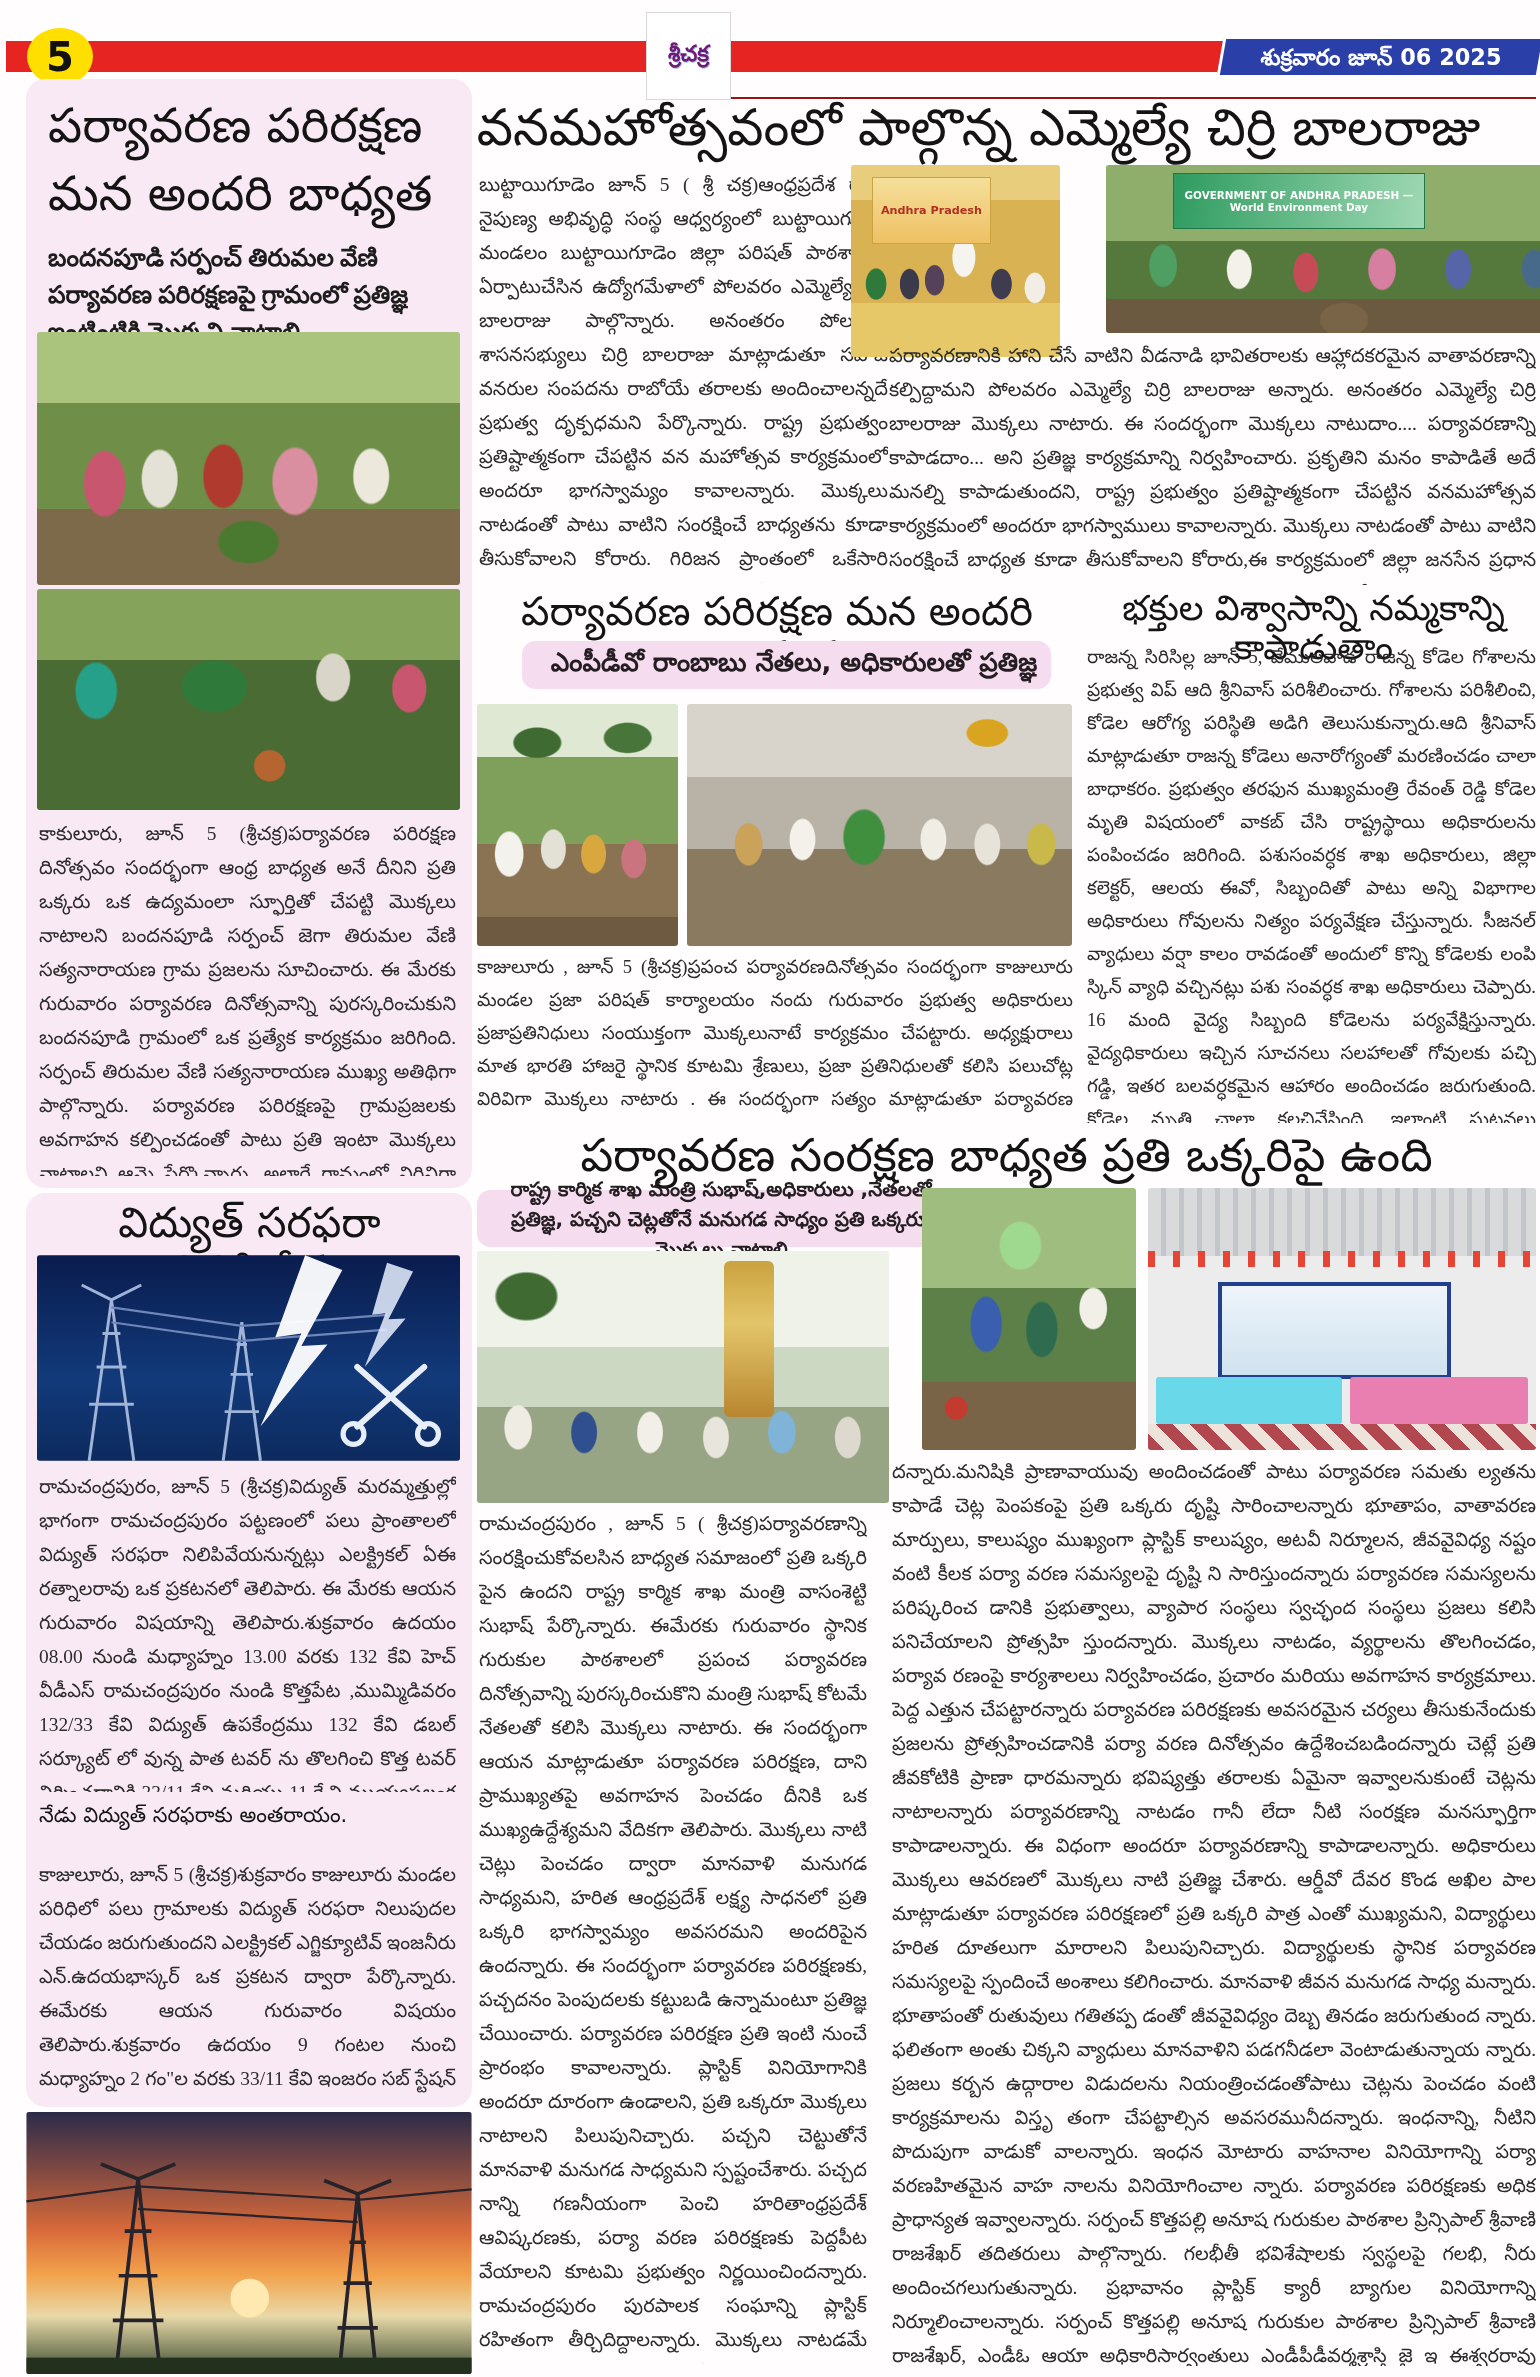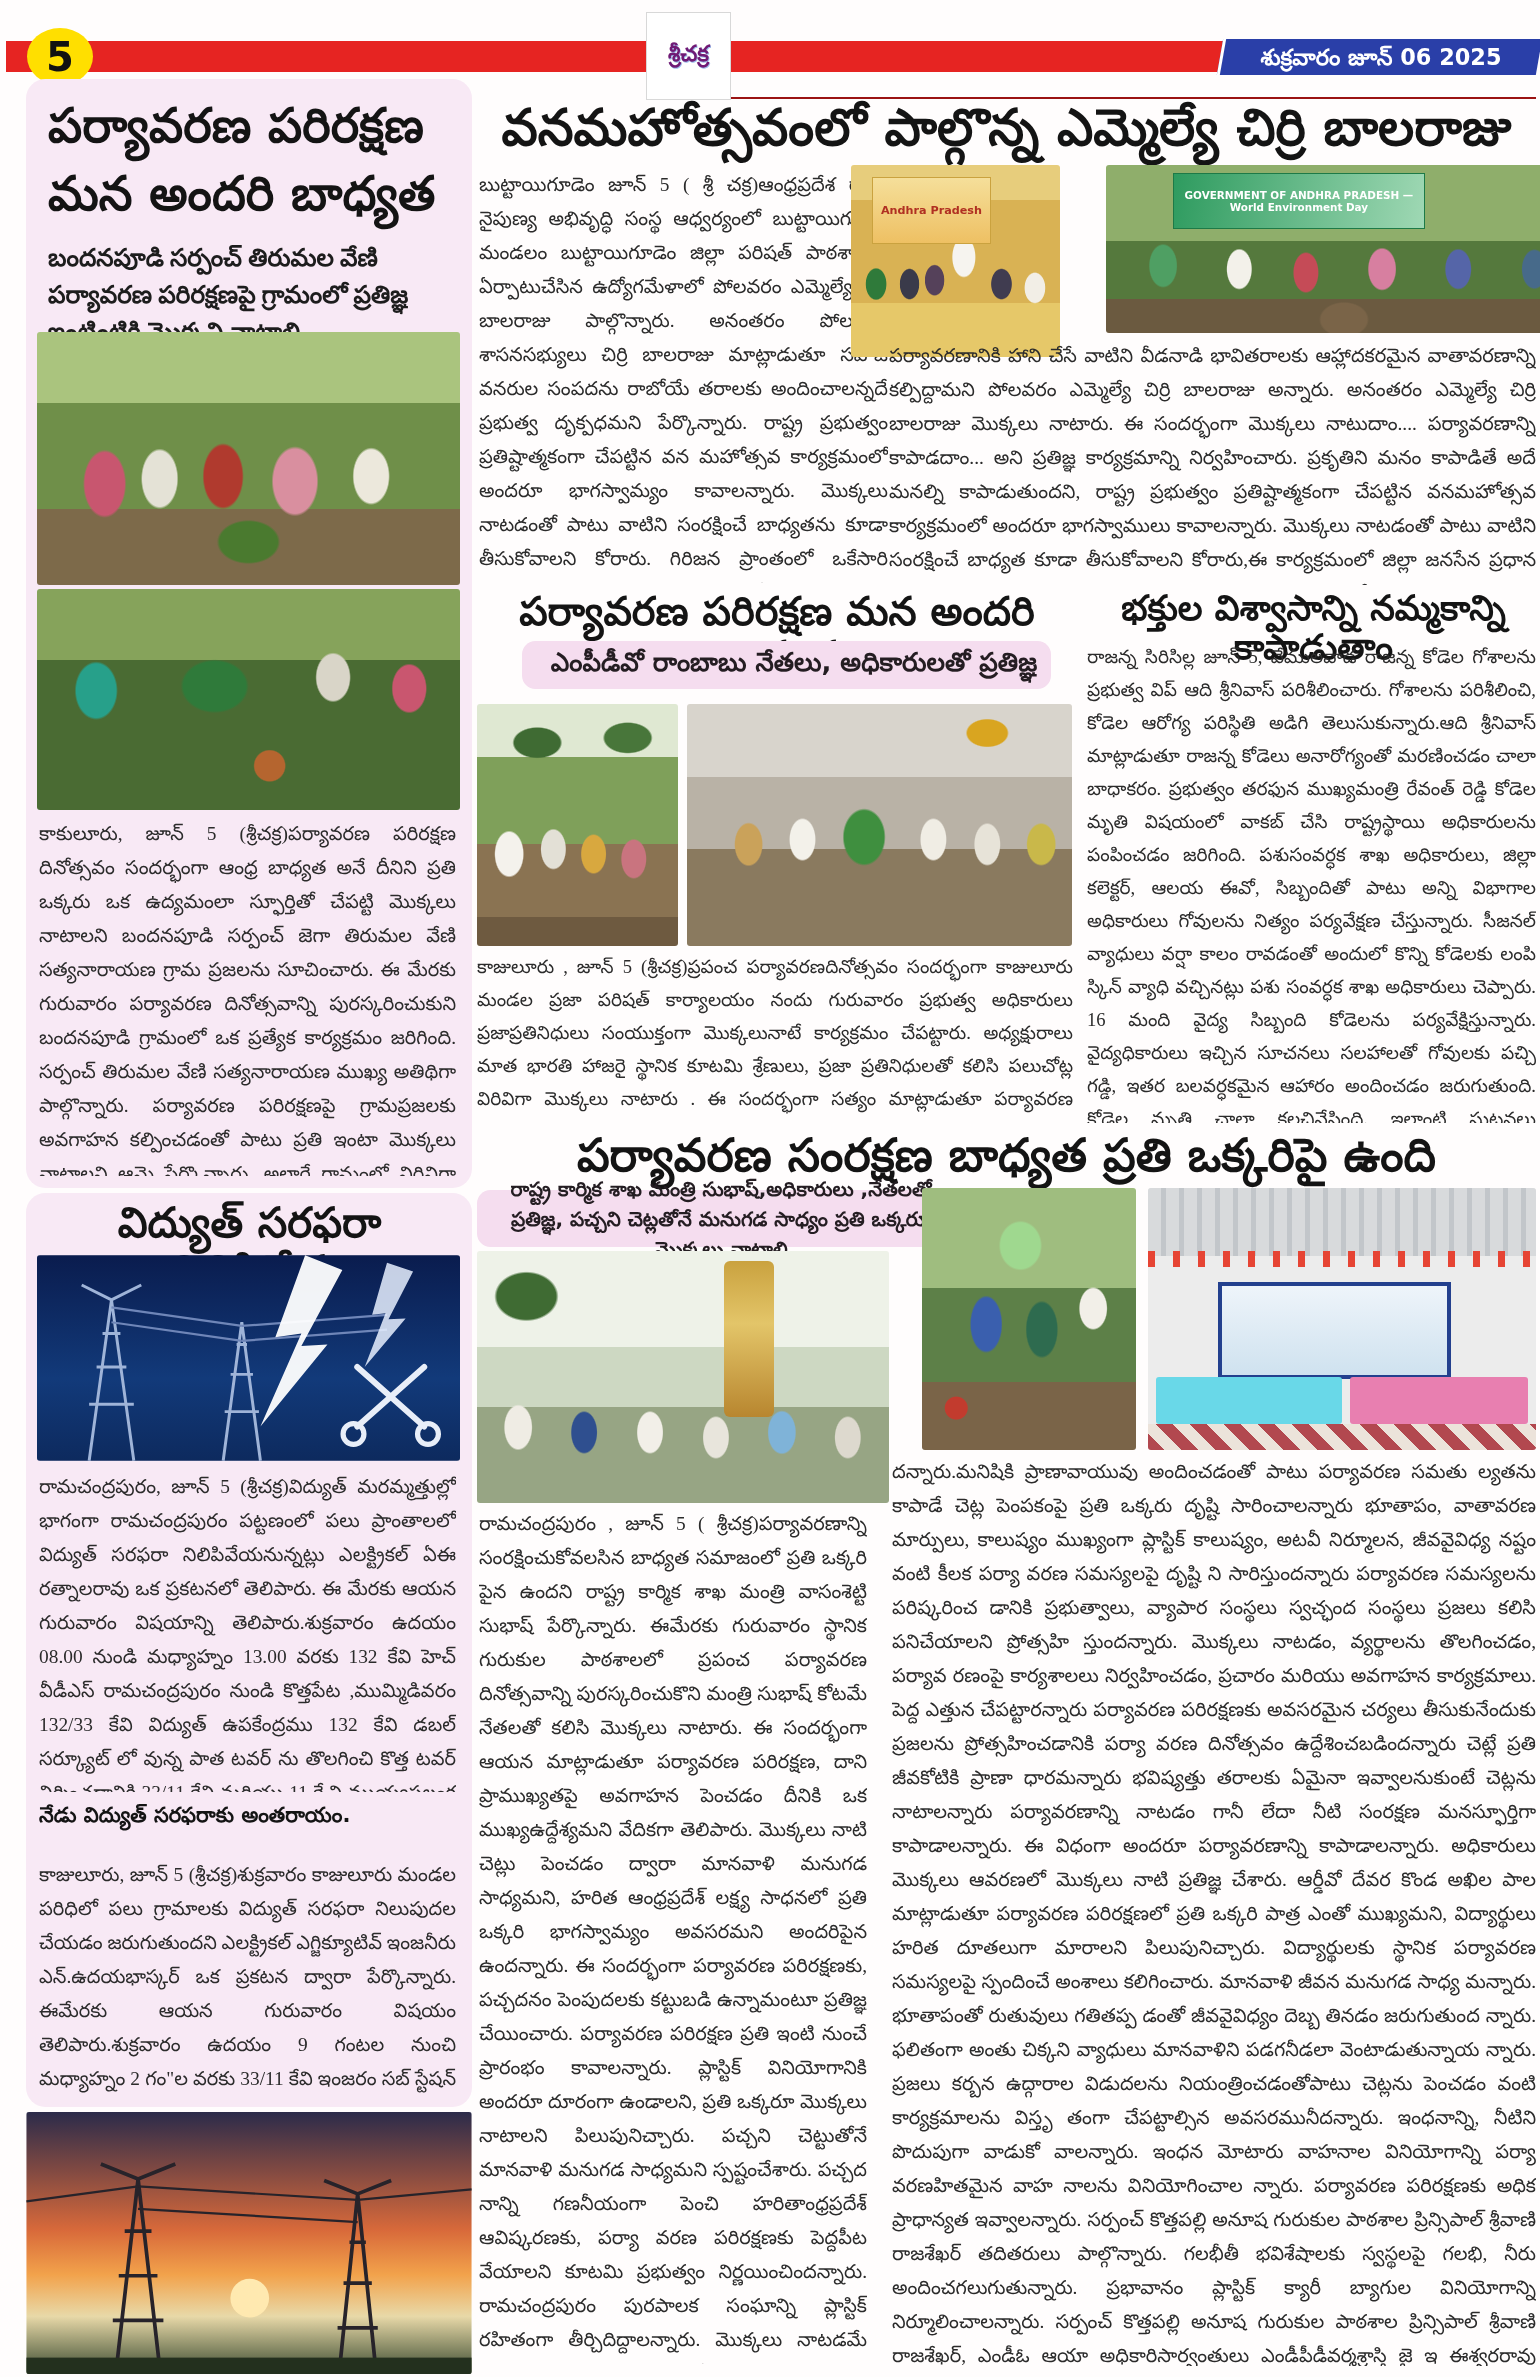--- a/index.html
+++ b/index.html
@@ -16,21 +16,21 @@
         display:flex;align-items:center;justify-content:center;}
   #logo span{font-family:"DejaVu Sans",sans-serif;font-weight:bold;font-size:22.4px;color:#701a75;
         text-shadow:0.7px 0.7px 0 #9fc0ee;}
   #datebox{left:1220px;top:39px;width:316px;height:36px;background:#2a3fa8;
            transform:skewX(-10deg);border-left:3.7px solid #ffffff;}
   #datebox span{display:block;transform:skewX(10deg);text-align:center;line-height:36px;
            color:#ffffff;font-family:"DejaVu Sans",sans-serif;font-weight:bold;font-size:22.4px;}
   #rule-top{left:686px;top:97px;width:850px;height:2.2px;background:#9b1313;}
   
   .panel{background:#f8e9f5;border-radius:19.4px;}
-  .headline{font-family:"DejaVu Sans",sans-serif;font-weight:bold;color:#141414;margin:0;}
+  .headline{font-family:"DejaVu Sans",sans-serif;font-weight:normal;color:#141414;margin:0;}
   .bodytxt{text-align:justify;overflow:hidden;margin:0;}
   .photo{border-radius:3px;overflow:hidden;}
   .pinkbox{background:#f5ddef;border-radius:13.4px;display:flex;align-items:center;justify-content:center;
            text-align:center;font-family:"DejaVu Sans",sans-serif;font-weight:bold;color:#241d22;}
   
   #a1-box{left:26px;top:79px;width:446px;height:1109px;}
   #a1-h{left:48px;top:91px;width:406px;font-size:48px;line-height:1.42;}
   #a1-sub{left:48px;top:240px;width:406px;font-size:24.6px;line-height:1.5;font-weight:bold;color:#1d1d1d;}
   #a1-p1{left:37px;top:332px;width:423px;height:253px;
      background:
@@ -44,21 +44,21 @@
   #a1-p2{left:37px;top:589px;width:423px;height:221px;
      background:
        radial-gradient(71px 56px at 42% 44%, #2f7a3a 0 44%, transparent 48%),
        radial-gradient(45px 61px at 14% 46%, #27a08a 0 44%, transparent 48%),
        radial-gradient(37px 52px at 70% 40%, #d9d5c8 0 44%, transparent 48%),
        radial-gradient(34px 34px at 55% 80%, #b5652f 0 44%, transparent 48%),
        radial-gradient(37px 52px at 88% 45%, #c9566f 0 44%, transparent 48%),
        linear-gradient(180deg,#86a35b 0 32%,#4a6b33 32% 100%);}
   #a1-body{left:39px;top:817px;width:417px;height:359px;font-size:19.4px;line-height:34px;}
   
-  #a2-h{left:477px;top:100px;width:1059px;font-size:51px;text-align:center;line-height:1.1;}
+  #a2-h{left:449px;top:100px;width:1059px;font-size:51px;text-align:center;line-height:1.1;}
   #a2-bodyL{left:479px;top:168px;width:409px;height:415px;font-size:19.4px;line-height:34px;}
   #a2-p1{left:851px;top:165px;width:209px;height:192px;
      background:
        radial-gradient(25px 43px at 54% 48%, #f6f4ef 0 44%, transparent 48%),
        radial-gradient(22.4px 34px at 12% 62%, #2f7a3a 0 44%, transparent 48%),
        radial-gradient(21px 33px at 28% 62%, #3a3a4a 0 44%, transparent 48%),
        radial-gradient(21px 33px at 40% 60%, #55415a 0 44%, transparent 48%),
        radial-gradient(22.4px 33px at 72% 62%, #403c50 0 44%, transparent 48%),
        radial-gradient(22.4px 33px at 88% 64%, #f2eee6 0 44%, transparent 48%),
        linear-gradient(180deg,#e7cd7c 0 18%,#d9b254 18% 72%,#e6c869 72% 100%);}

